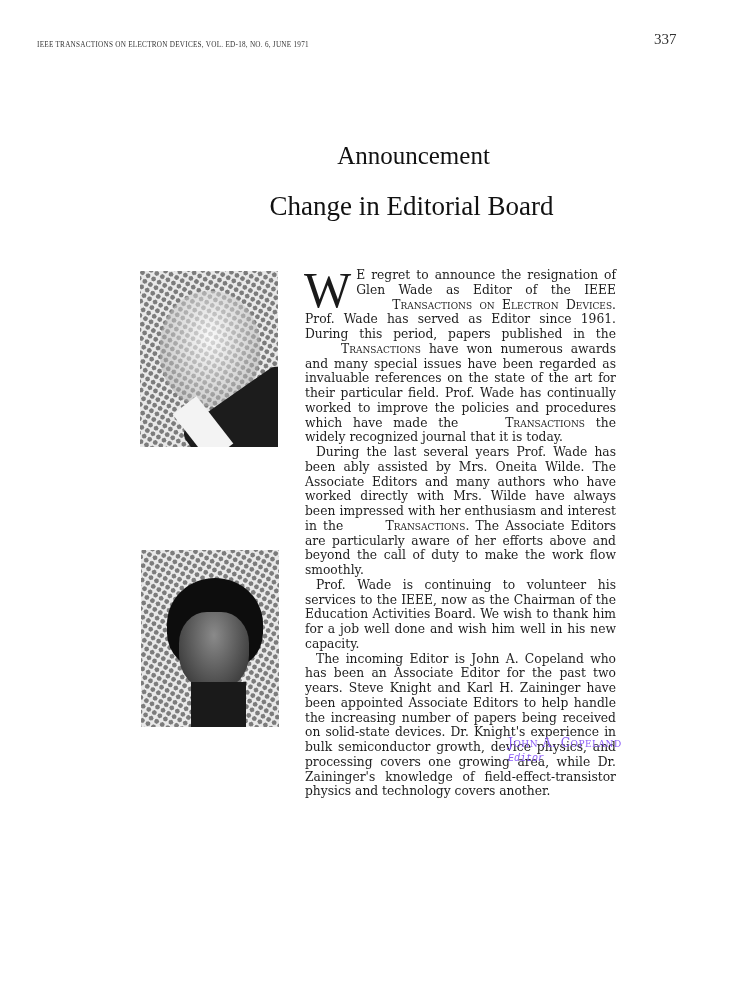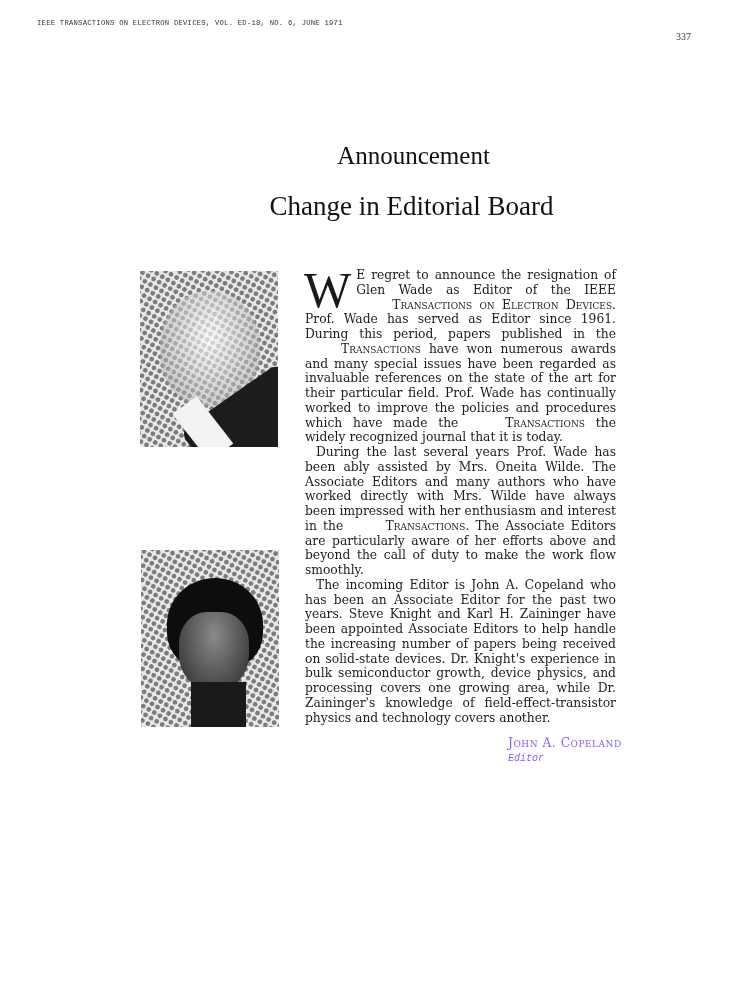--- a/index.html
+++ b/index.html
@@ -1,20 +1,20 @@
 <!DOCTYPE html>
 <html><head>
 <meta charset="utf-8">
 <style>
   html, body { margin: 0; padding: 0; background: #ffffff; }
   body { width: 755px; height: 1000px; position: relative; overflow: hidden;
          font-family: "DejaVu Serif", "Liberation Serif", serif; color: #1a1a1a; }
-  .running-head { position: absolute; top: 19px; left: 37px; font-size: 7.2px; letter-spacing: 0.25px;
-                  font-family: Liberation Mono, monospace; color: #333; text-transform: uppercase; text-align: right; }
-  .page-number { position: absolute; top: 31px; left: 676px; font-size: 10px;
+  .running-head { position: absolute; top: 41px; left: 37px; font-size: 7.2px; letter-spacing: 0.25px;
+                  font-family: Liberation Serif, serif; color: #333; text-transform: uppercase; text-align: right; }
+  .page-number { position: absolute; top: 31px; left: 654px; font-size: 15px;
                  font-family: "Liberation Serif", serif; color: #333; }
   .title-1 { position: absolute; top: 142px; left: 0; width: 755px; text-align: center;
              font-family: "Liberation Serif", serif; font-size: 25px; color: #111; padding-left: 36px; }
   .title-2 { position: absolute; top: 191px; left: 0; width: 755px; text-align: center;
              font-family: "Liberation Serif", serif; font-size: 27px; color: #111; }
   .photo { position: absolute; width: 138px; overflow: hidden; background-color: #e9e9e9; }
   .photo::before { content: ""; position: absolute; inset: 0;
       background-image: radial-gradient(circle, rgba(0,0,0,0.85) 1.3px, transparent 1.6px);
       background-size: 4px 4px; transform: rotate(30deg) scale(1.6); opacity: 0.55; }
   .photo-1 { left: 140px; top: 271px; height: 176px; }
@@ -63,20 +63,23 @@
 </div>
 
 <div class="body-text">
   <p class="first">
     <span class="dropcap">W</span><span>E regret to announce the resignation of Glen Wade as Editor of the IEEE </span><span class="sc">Transactions on Electron Devices</span><span>. Prof. Wade has served as Editor since 1961. During this period, papers published in the </span><span class="sc">Transactions</span><span> have won numerous awards and many special issues have been regarded as invaluable references on the state of the art for their particular field. Prof. Wade has continually worked to improve the policies and procedures which have made the </span><span class="sc">Transactions</span><span> the widely recognized journal that it is today.</span>
   </p>
   <p>
     <span>During the last several years Prof. Wade has been ably assisted by Mrs. Oneita Wilde. The Associate Editors and many authors who have worked directly with Mrs. Wilde have always been impressed with her enthusiasm and interest in the </span><span class="sc">Transactions</span><span>. The Associate Editors are particularly aware of her efforts above and beyond the call of duty to make the work flow smoothly.</span>
   </p>
   <p>
+    <span>Prof. Wade is continuing to volunteer his services to the IEEE, now as the Chairman of the Education Activities Board. We wish to thank him for a job well done and wish him well in his new capacity.</span>
+  </p>
+  <p>
     <span>The incoming Editor is John A. Copeland who has been an Associate Editor for the past two years. Steve Knight and Karl H. Zaininger have been appointed Associate Editors to help handle the increasing number of papers being received on solid-state devices. Dr. Knight's experience in bulk semiconductor growth, device physics, and processing covers one growing area, while Dr. Zaininger's knowledge of field-effect-transistor physics and technology covers another.</span>
   </p>
 </div>
 
 <div class="signature">
   <div class="sig-name">John A. Copeland</div>
   <div class="sig-role">Editor</div>
 </div>
 
 </body></html>

